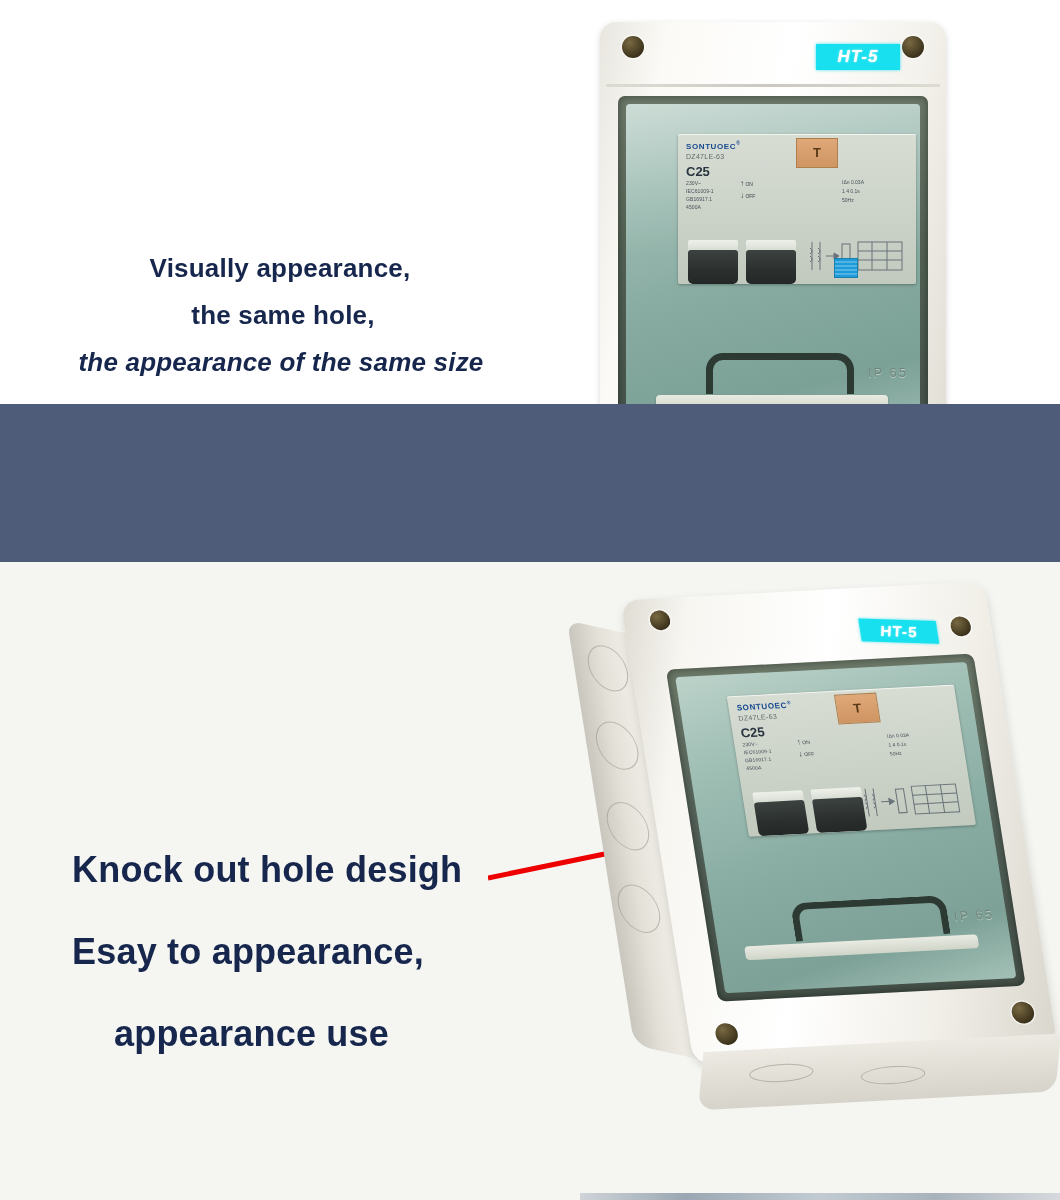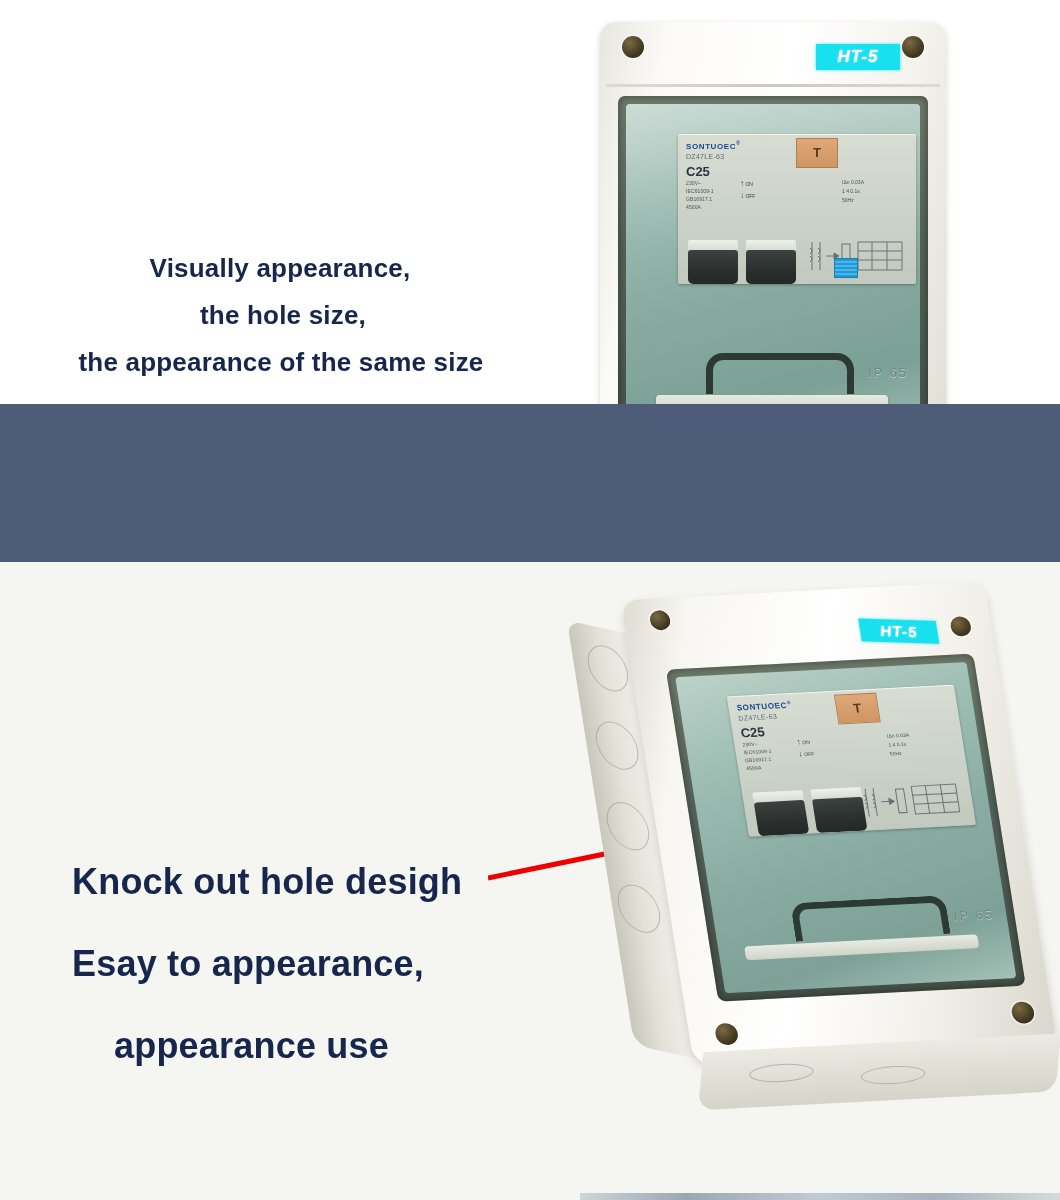--- a/index.html
+++ b/index.html
@@ -14,24 +14,24 @@
   #section-top{top:0;height:404px;background:#ffffff;}
   #divider-band{top:404px;height:158px;background:#4f5c79;}
   #section-bottom{top:562px;height:638px;background:#f5f6f2;}
 
   
   .headline{position:absolute;color:#16264c;font-weight:bold;line-height:1.0;}
   #caption-top{left:0;top:255px;width:560px;text-align:center;font-size:26px;}
   #caption-top .ln{display:block;margin:0 0 21px 0;letter-spacing:.2px;}
   #caption-top .ln:nth-child(1){padding-left:0px;}
   #caption-top .ln:nth-child(2){padding-left:6px;}
-  #caption-top .ln:nth-child(3){padding-left:2px;}
+  #caption-top .ln:nth-child(3){padding-left:2px;font-style:italic;}
 
   #caption-bottom{left:72px;top:852px;width:560px;font-size:36px;}
-  #caption-bottom .ln{display:block;margin:12px 0 46px 0;letter-spacing:.2px;}
+  #caption-bottom .ln{display:block;margin:0 0 46px 0;letter-spacing:.2px;}
   #caption-bottom .ln.indent{padding-left:42px;}
 
   
   #callout-arrow{position:absolute;left:488px;top:832px;width:170px;height:56px;}
 
   
   .screw{position:absolute;border-radius:50%;
     background:radial-gradient(circle at 35% 30%,#7a6a43 0%,#4a3f24 55%,#241d0d 100%);
     box-shadow:0 0 0 1.5px rgba(255,255,255,.55);}
 
@@ -155,21 +155,21 @@
     background:linear-gradient(90deg,#cfd4d8 0%,#9aa7b2 22%,#c2cbd2 50%,#a8b2ba 74%,#d6dade 100%);
   }
 </style>
 </head>
 <body>
 
 <div class="section" id="section-top">
 
   <div class="headline" id="caption-top">
     <span class="ln">Visually appearance,</span>
-    <span class="ln">the hole size,</span>
+    <span class="ln">the same hole,</span>
     <span class="ln">the appearance of the same size</span>
   </div>
 
   <div id="enclosure-front">
     <div class="shell"></div>
     <div class="lid-seam"></div>
 
     <div class="screw" style="left:22px;top:14px;width:22px;height:22px;"></div>
     <div class="screw" style="left:302px;top:14px;width:22px;height:22px;"></div>
 

